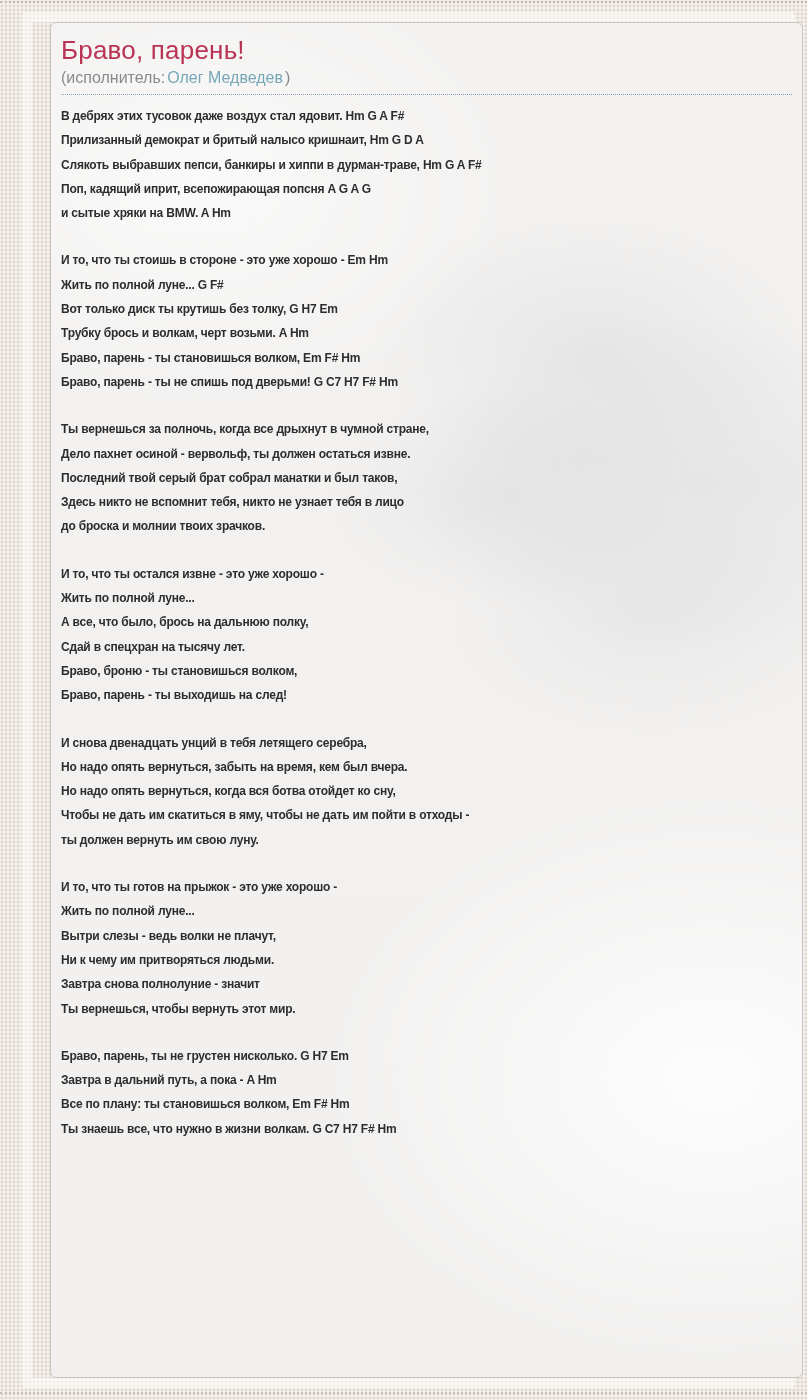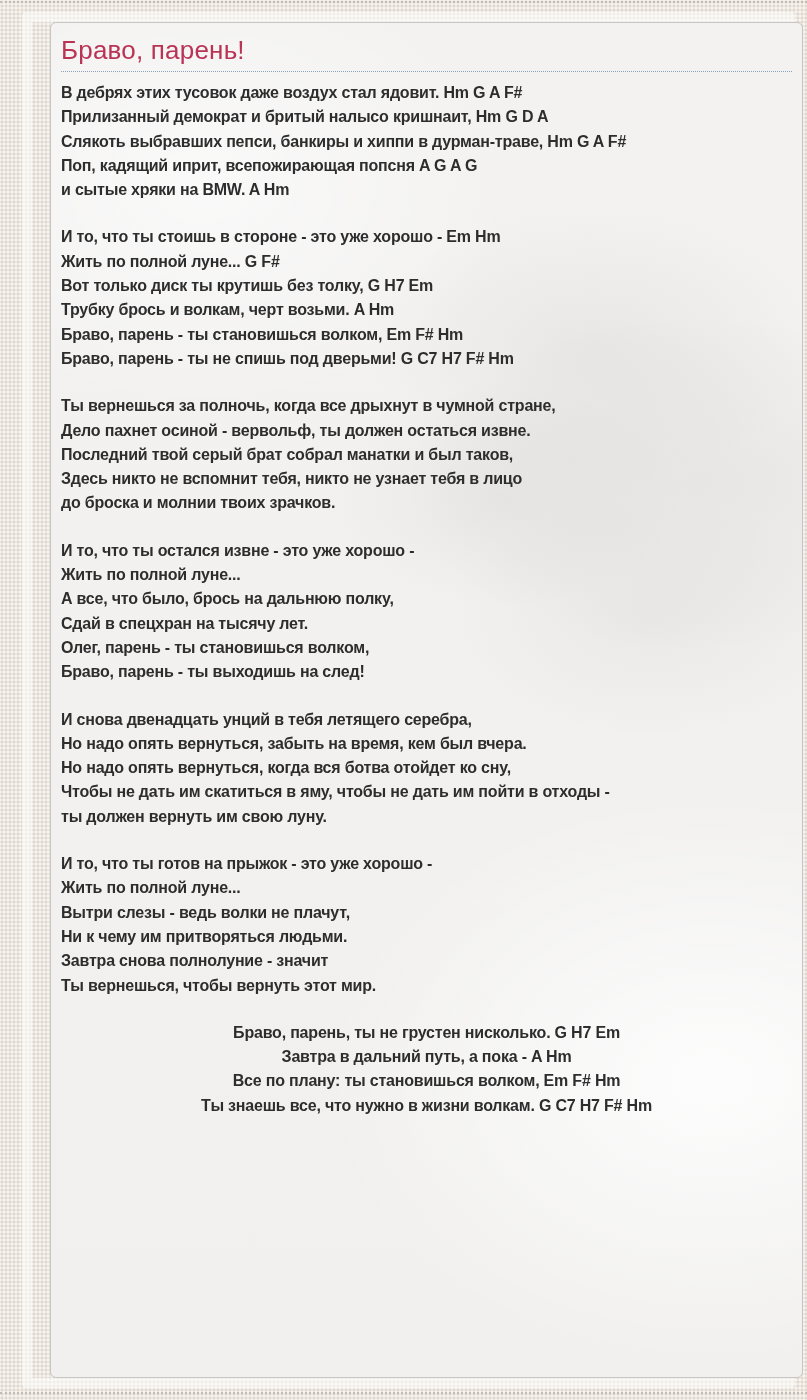--- a/index.html
+++ b/index.html
@@ -82,45 +82,46 @@
     cursor: pointer;
     margin: 0 2px;
   }
   .dotted-divider {
     height: 0;
     border-bottom: 1px dotted #8ba1b5;
     margin-top: 6px;
   }
   .lyrics {
     margin-top: 9px;
-    font-size: 16px;
+    font-size: 12px;
     font-weight: bold;
     letter-spacing: -0.2px;
     color: #2d2d2d;
     line-height: 24.3px;
   }
   .lyrics p {
     margin: 0 0 23px 0;
     white-space: pre;
     overflow: visible;
   }
-  .lyrics p:last-child { margin-bottom: 0; text-align: center; }
+  .lyrics p:last-child { margin-bottom: 0; }
 </style>
 </head>
 <body>
 
 <div class="edge-dots top"></div>
 <div class="edge-dots bottom"></div>
 
 <div class="card-frame">
   <div class="card">
     <div class="card-inner">
 
       <h1 class="song-title">Браво, парень!</h1>
 
+      <div class="artist-line"><span>(исполнитель:</span><a class="artist-link">Олег Медведев</a><span>)</span></div>
 
       <div class="dotted-divider"></div>
 
       <div class="lyrics">
         <p>В дебрях этих тусовок даже воздух стал ядовит. Hm G A F#
 Прилизанный демократ и бритый налысо кришнаит, Hm G D A
 Слякоть выбравших пепси, банкиры и хиппи в дурман-траве, Hm G A F#
 Поп, кадящий иприт, всепожирающая попсня A G A G
 и сытые хряки на BMW. A Hm</p>
         <p>И то, что ты стоишь в стороне - это уже хорошо - Em Hm
@@ -131,21 +132,21 @@
 Браво, парень - ты не спишь под дверьми! G C7 H7 F# Hm</p>
         <p>Ты вернешься за полночь, когда все дрыхнут в чумной стране,
 Дело пахнет осиной - вервольф, ты должен остаться извне.
 Последний твой серый брат собрал манатки и был таков,
 Здесь никто не вспомнит тебя, никто не узнает тебя в лицо
 до броска и молнии твоих зрачков.</p>
         <p>И то, что ты остался извне - это уже хорошо -
 Жить по полной луне...
 А все, что было, брось на дальнюю полку,
 Сдай в спецхран на тысячу лет.
-Олег, парень - ты становишься волком,
+Браво, броню - ты становишься волком,
 Браво, парень - ты выходишь на след!</p>
         <p>И снова двенадцать унций в тебя летящего серебра,
 Но надо опять вернуться, забыть на время, кем был вчера.
 Но надо опять вернуться, когда вся ботва отойдет ко сну,
 Чтобы не дать им скатиться в яму, чтобы не дать им пойти в отходы -
 ты должен вернуть им свою луну.</p>
         <p>И то, что ты готов на прыжок - это уже хорошо -
 Жить по полной луне...
 Вытри слезы - ведь волки не плачут,
 Ни к чему им притворяться людьми.

